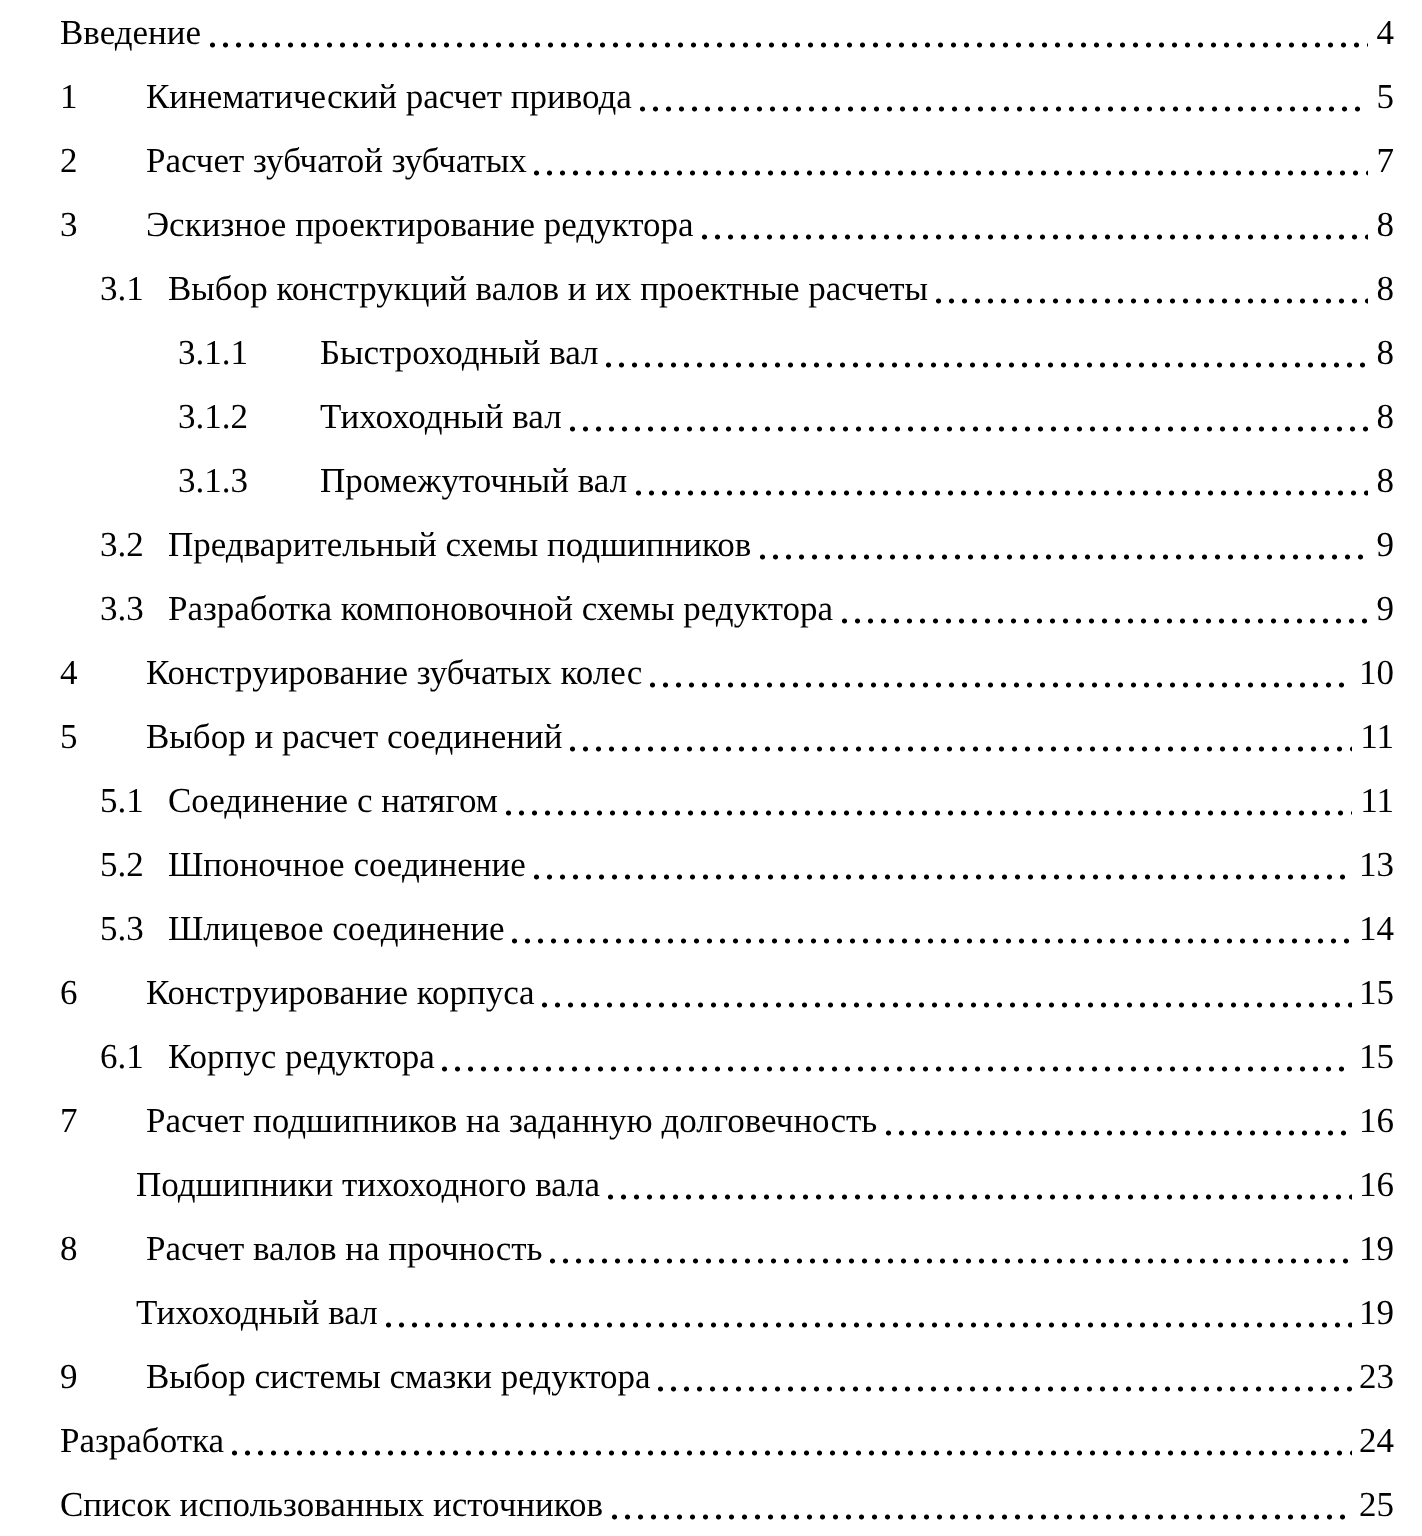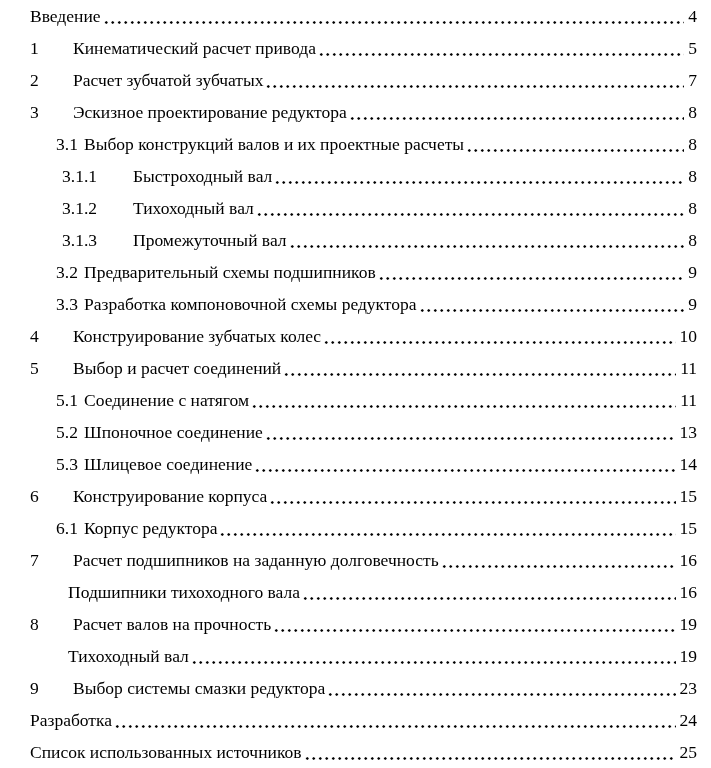--- a/index.html
+++ b/index.html
@@ -43,24 +43,24 @@
   }
   .pagenum { flex: none; }
 
   
   .lvl-0 { padding-left: 30px; }
 
   .lvl-1 { padding-left: 30px; }
   .lvl-1 .num { width: 43px; }
 
   .lvl-2 { padding-left: 50px; }
-  .lvl-2 .num { width: 34px; text-align: center; }
+  .lvl-2 .num { width: 34px; }
 
   .lvl-3 { padding-left: 62px; }
-  .lvl-3 .num { width: 71px; }
+  .lvl-3 .num { width: 71px; margin-left: 27px; }
 
   .lvl-p { padding-left: 68px; }
 </style>
 </head>
 <body>
 
 <div id="toc">
     <div class="row lvl-0">
 
     <span class="title">Введение</span>

